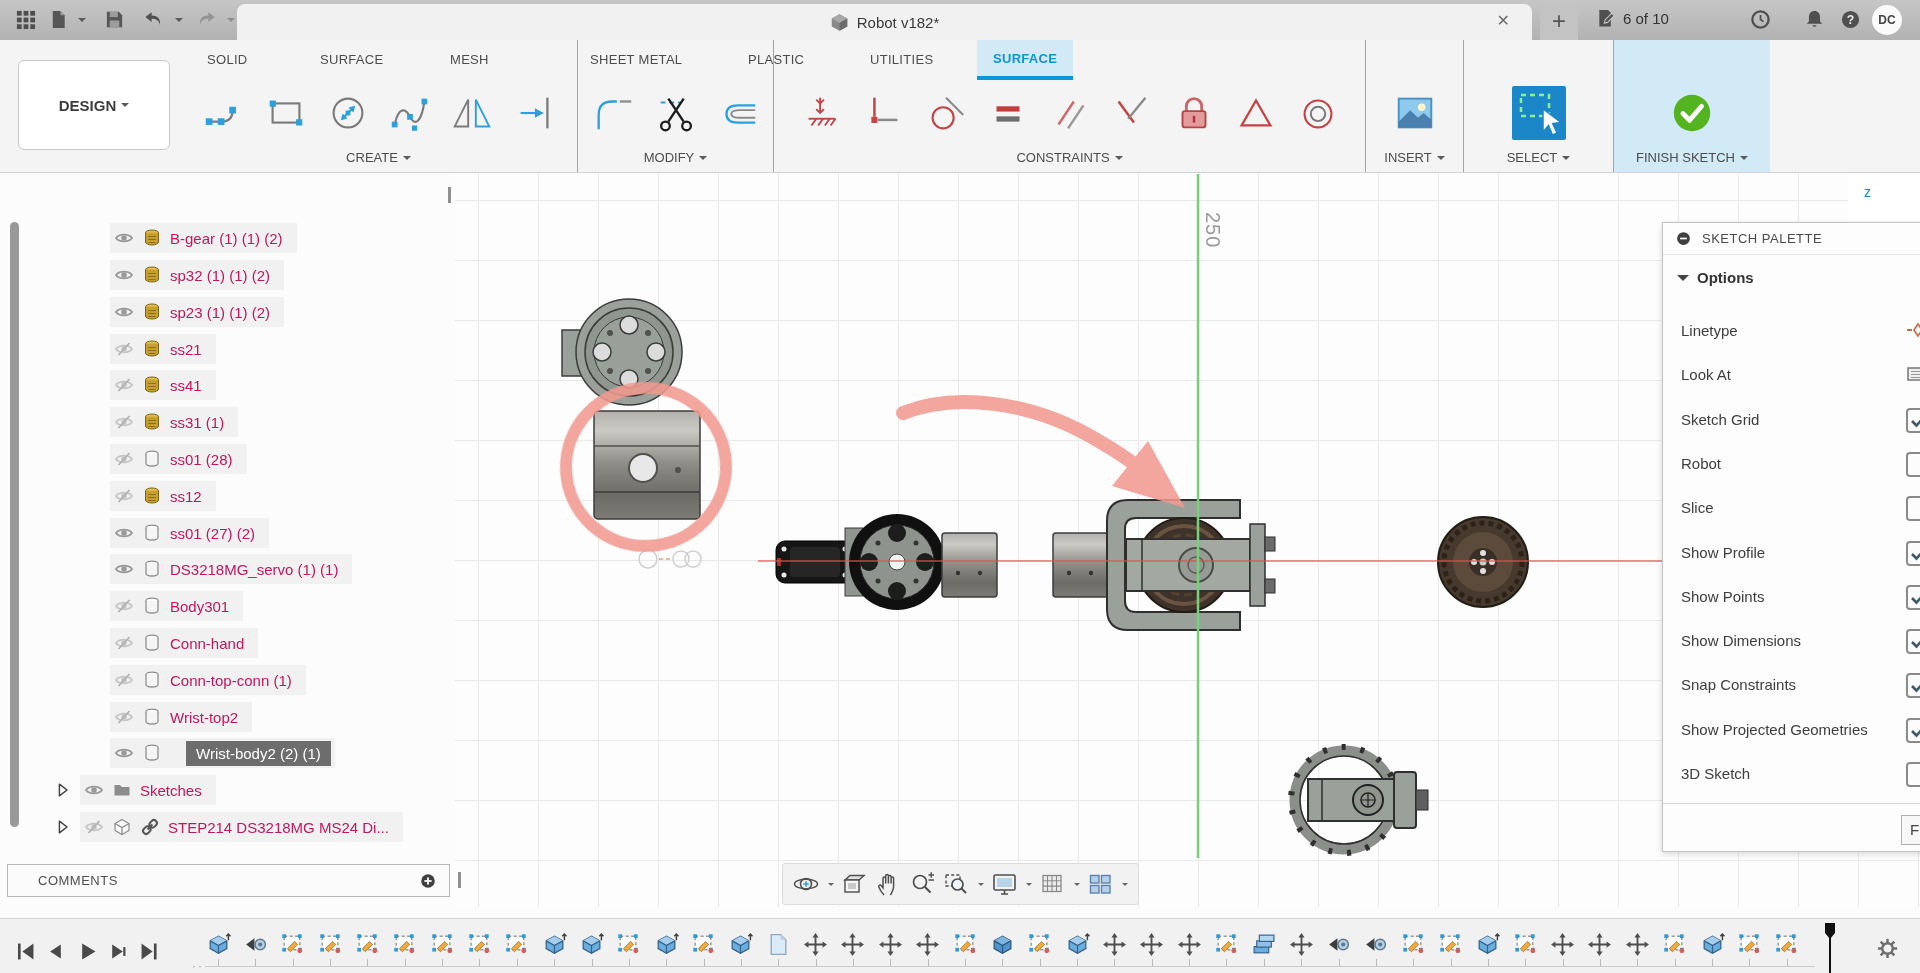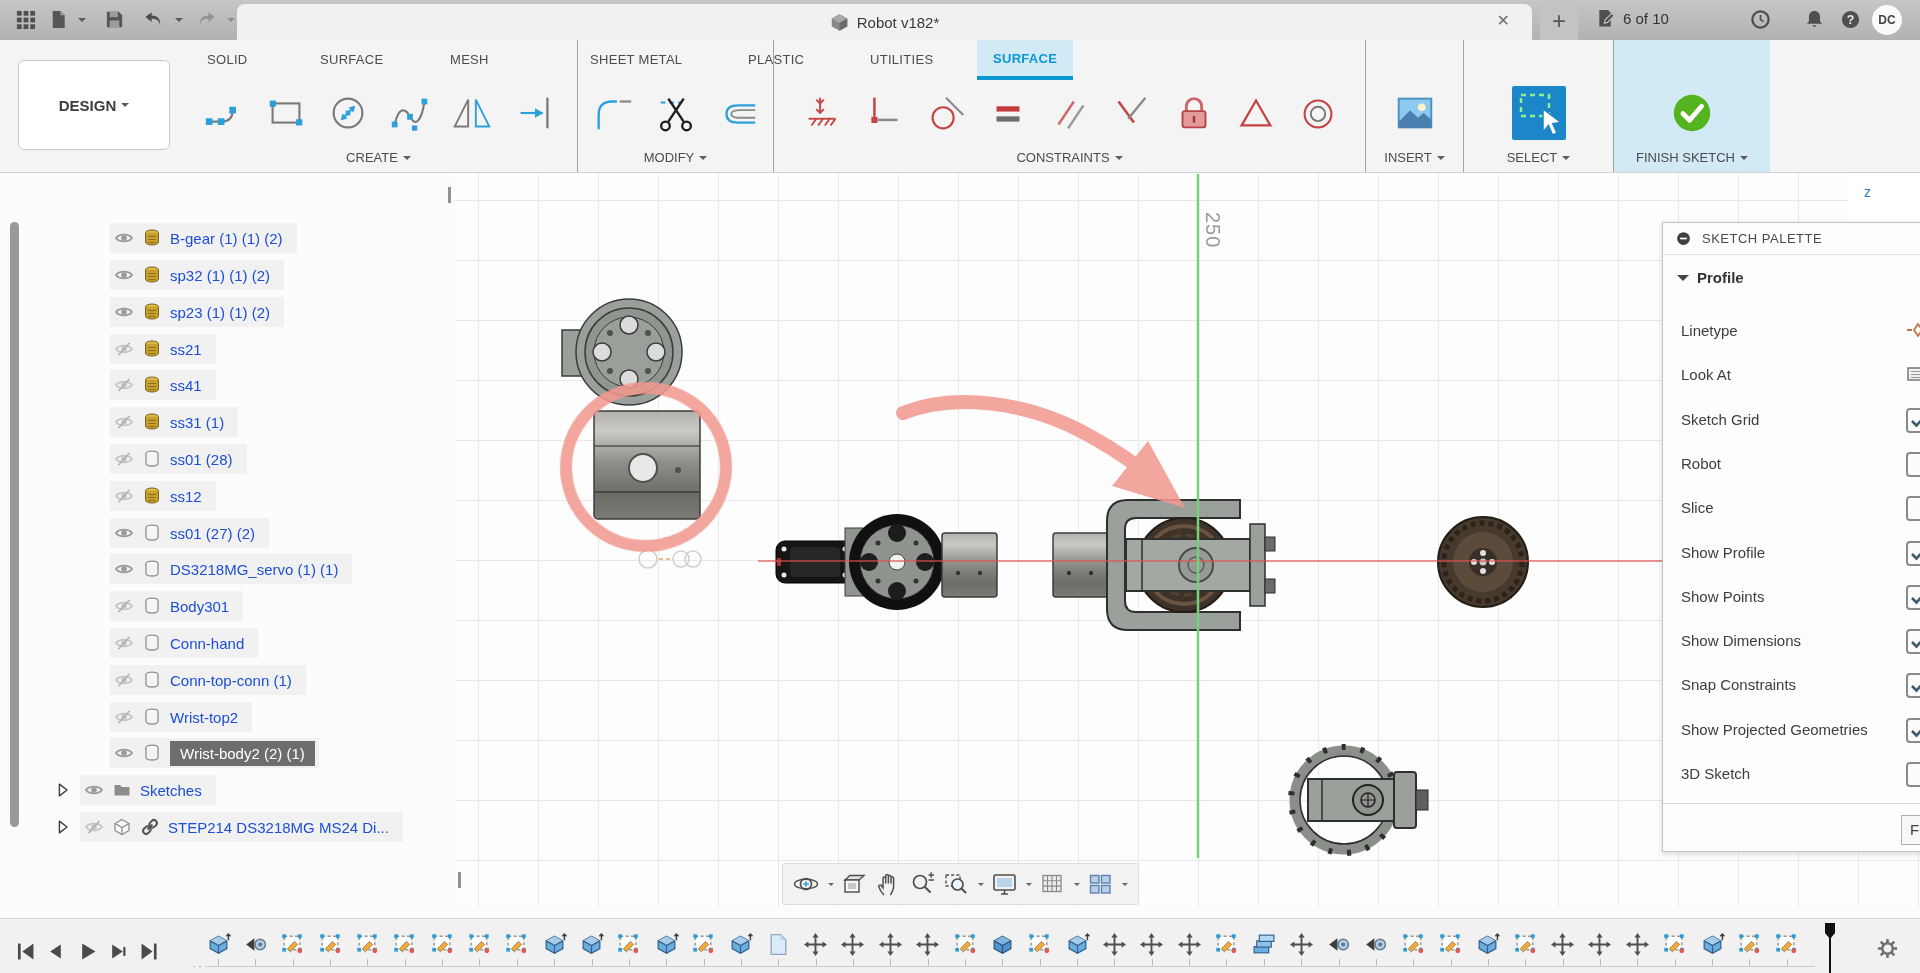--- a/index.html
+++ b/index.html
@@ -59,22 +59,22 @@
   #axis-z{position:absolute;left:1864px;top:184px;font-size:14px;color:#2b7fd0;}
 
   
   .panel-hdr{position:absolute;box-sizing:border-box;background:#fbfbfb;border:1px solid #b9b9b9;
              display:flex;align-items:center;font-size:13px;letter-spacing:.5px;color:#4f4f4f;}
   .grip{position:absolute;width:3px;height:16px;background:#909090;}
   #tree{position:absolute;left:0;top:0;}
   .brow{position:absolute;height:30px;display:flex;align-items:center;}
   .rowbg{display:inline-flex;align-items:center;background:#f1f1f1;height:30px;
          padding:0 14px 0 4px;gap:8px;}
-  .brow .lbl{font-size:15px;color:#1d4ed8;white-space:nowrap;cursor:default;}
-  .brow .lbl.sel{background:#6d6d6d;color:#fff;padding:4px 10px;margin:0 -10px 0 0;}
+  .brow .lbl{font-size:15px;color:#be185d;white-space:nowrap;cursor:default;}
+  .brow .lbl.sel{background:#6d6d6d;color:#fff;padding:4px 10px;margin:0 -10px 0 16px;}
   .tri{width:18px;height:18px;margin-right:8px;cursor:pointer;}
   .eye{width:20px;height:20px;cursor:pointer;}
   .cicon{width:20px;height:20px;}
   #browser-scroll{position:absolute;left:10px;top:222px;width:9px;height:605px;
                   background:#999;border-radius:5px;}
 
   
   #palette{position:absolute;left:1662px;top:222px;width:266px;height:630px;background:#fdfdfd;
            border:1px solid #c2c2c2;box-shadow:0 2px 6px rgba(0,0,0,.15);box-sizing:border-box;}
   #palette-hdr{position:absolute;left:0;top:0;width:100%;height:32px;display:flex;align-items:center;
@@ -804,35 +804,45 @@
                 <rect x="10.5" y="7" width="8" height="6" rx="3"></rect>
                 <path d="M6.5 10 h7"></path>
               </g>
             </svg>
           </span>
           <span class="lbl">STEP214 DS3218MG MS24 Di...</span>
         </span>
       </div>
     </div>
 
+  <div class="panel-hdr" style="left:7px;top:864px;width:443px;height:33px;padding:0 12px 0 30px">
+    <span>COMMENTS</span>
+    <span class="icn" style="width:18px;height:18px;margin-left:auto">
+        <svg viewBox="0 0 20 20">
+          <circle cx="10" cy="10" r="7.5" fill="#3f3f3f"></circle>
+          <rect x="6" y="9" width="8" height="2" fill="#fff"></rect>
+          <rect x="9" y="6" width="2" height="8" fill="#fff"></rect>
+        </svg>
+      </span>
+  </div>
   <span class="grip" style="left:458px;top:872px"></span>
 
   <div id="palette">
     <div id="palette-hdr">
       <span class="icn" style="width:17px;height:17px">
           <svg viewBox="0 0 20 20">
             <circle cx="10" cy="10" r="7.5" fill="#3f3f3f"></circle>
             <rect x="6" y="9" width="8" height="2" fill="#fff"></rect>
           </svg>
         </span>
       <span>SKETCH PALETTE</span>
     </div>
     <div id="palette-options">
       <span class="opt-car"></span>
-      <span>Profile</span>
+      <span>Options</span>
     </div>
     <div id="palette-rows">
         <div class="prow" style="top: 94px;">
           <span class="plbl">Linetype</span>
           <span class="pctl icn">
             <svg viewBox="0 0 22 22">
               <path d="M1 11 h5 M8 11 l4 -6 4 6 -4 6z M17 11 h5" fill="none" stroke="#c4714a" stroke-width="1.8"></path>
             </svg>
           </span>
         </div>

